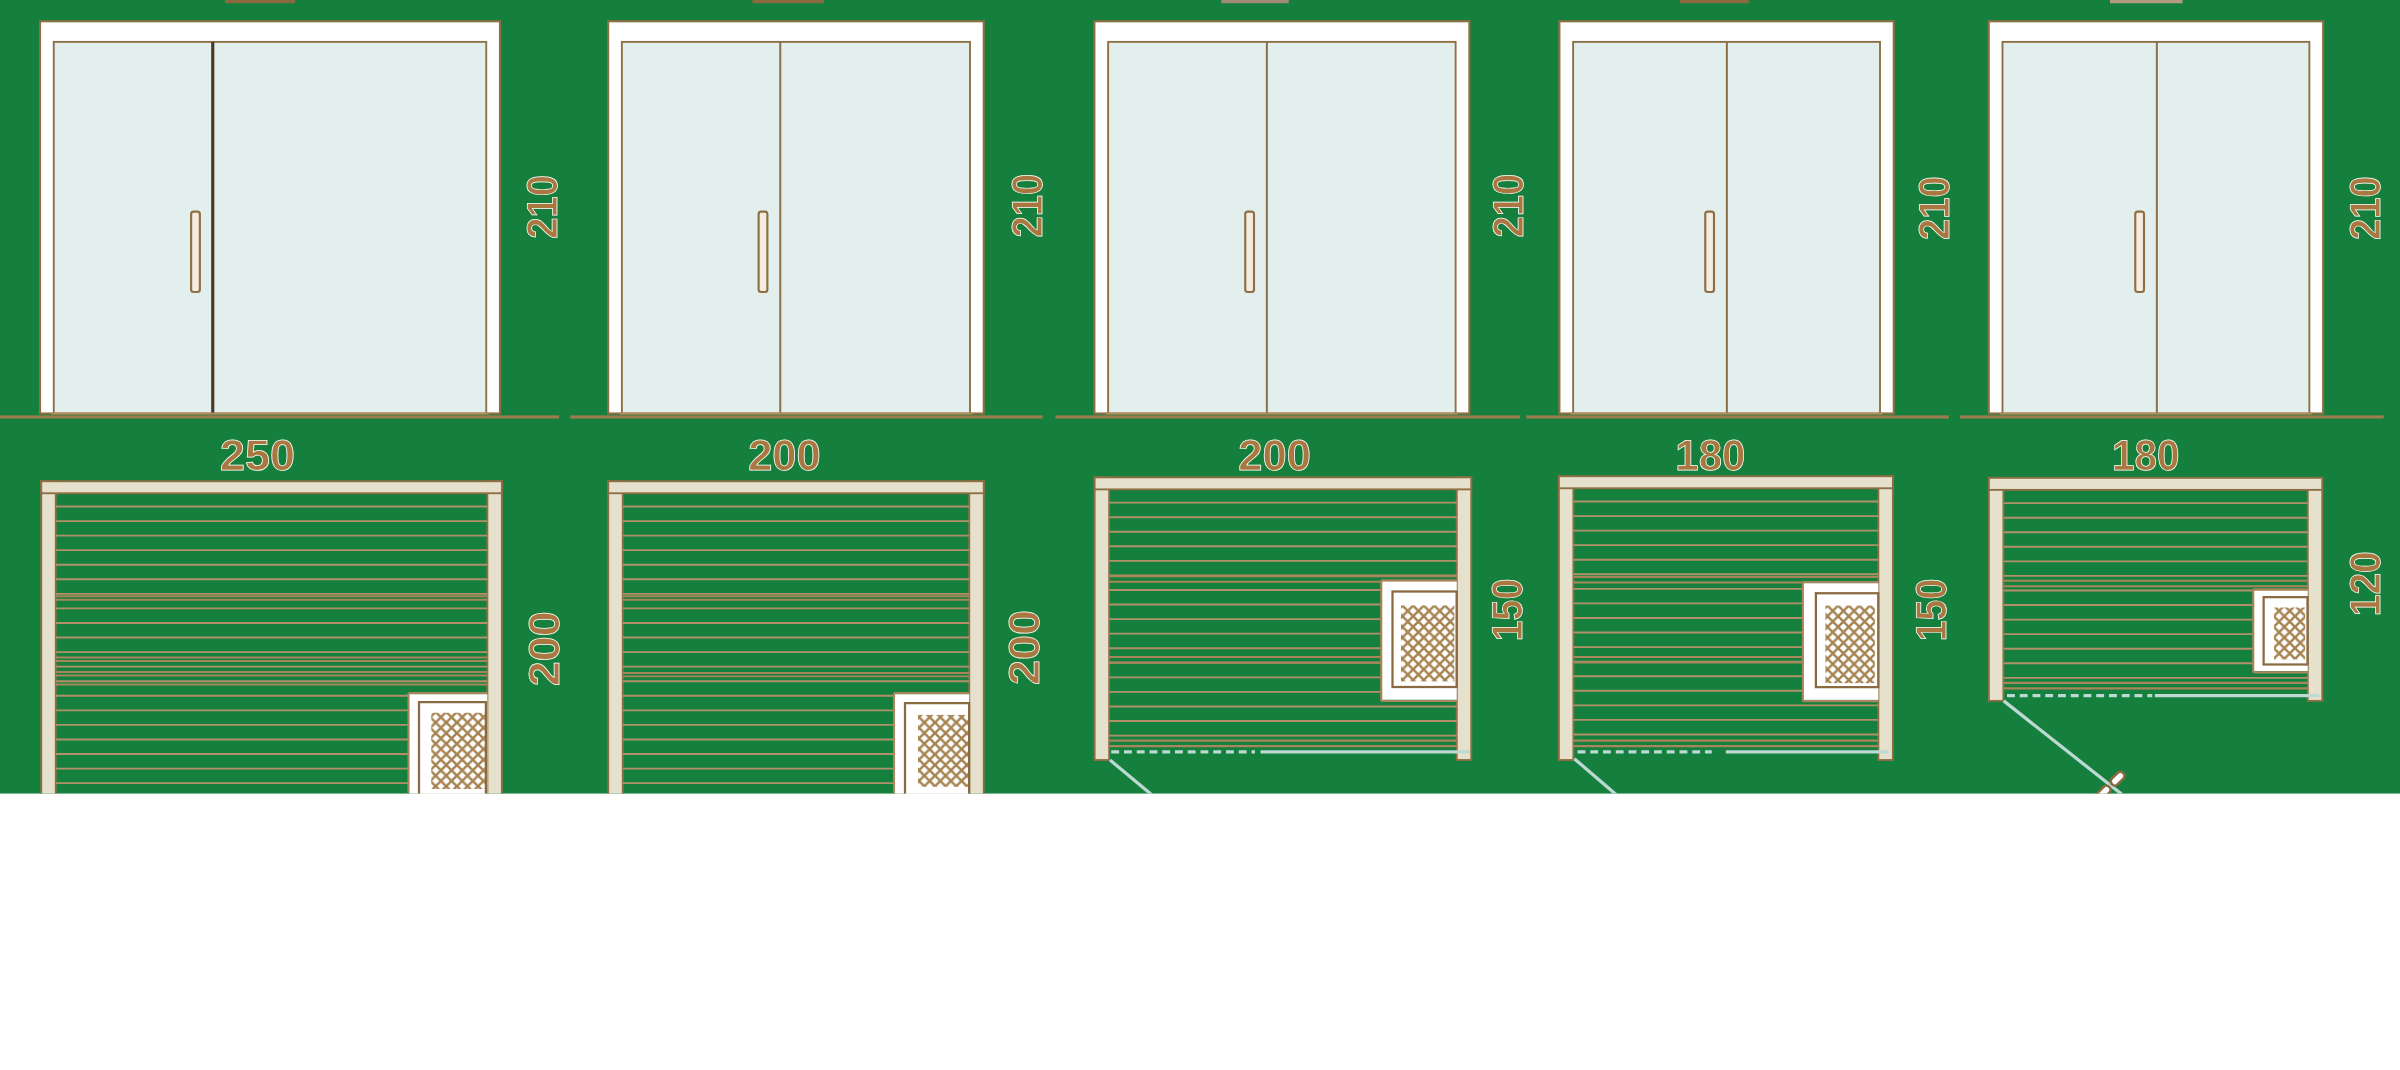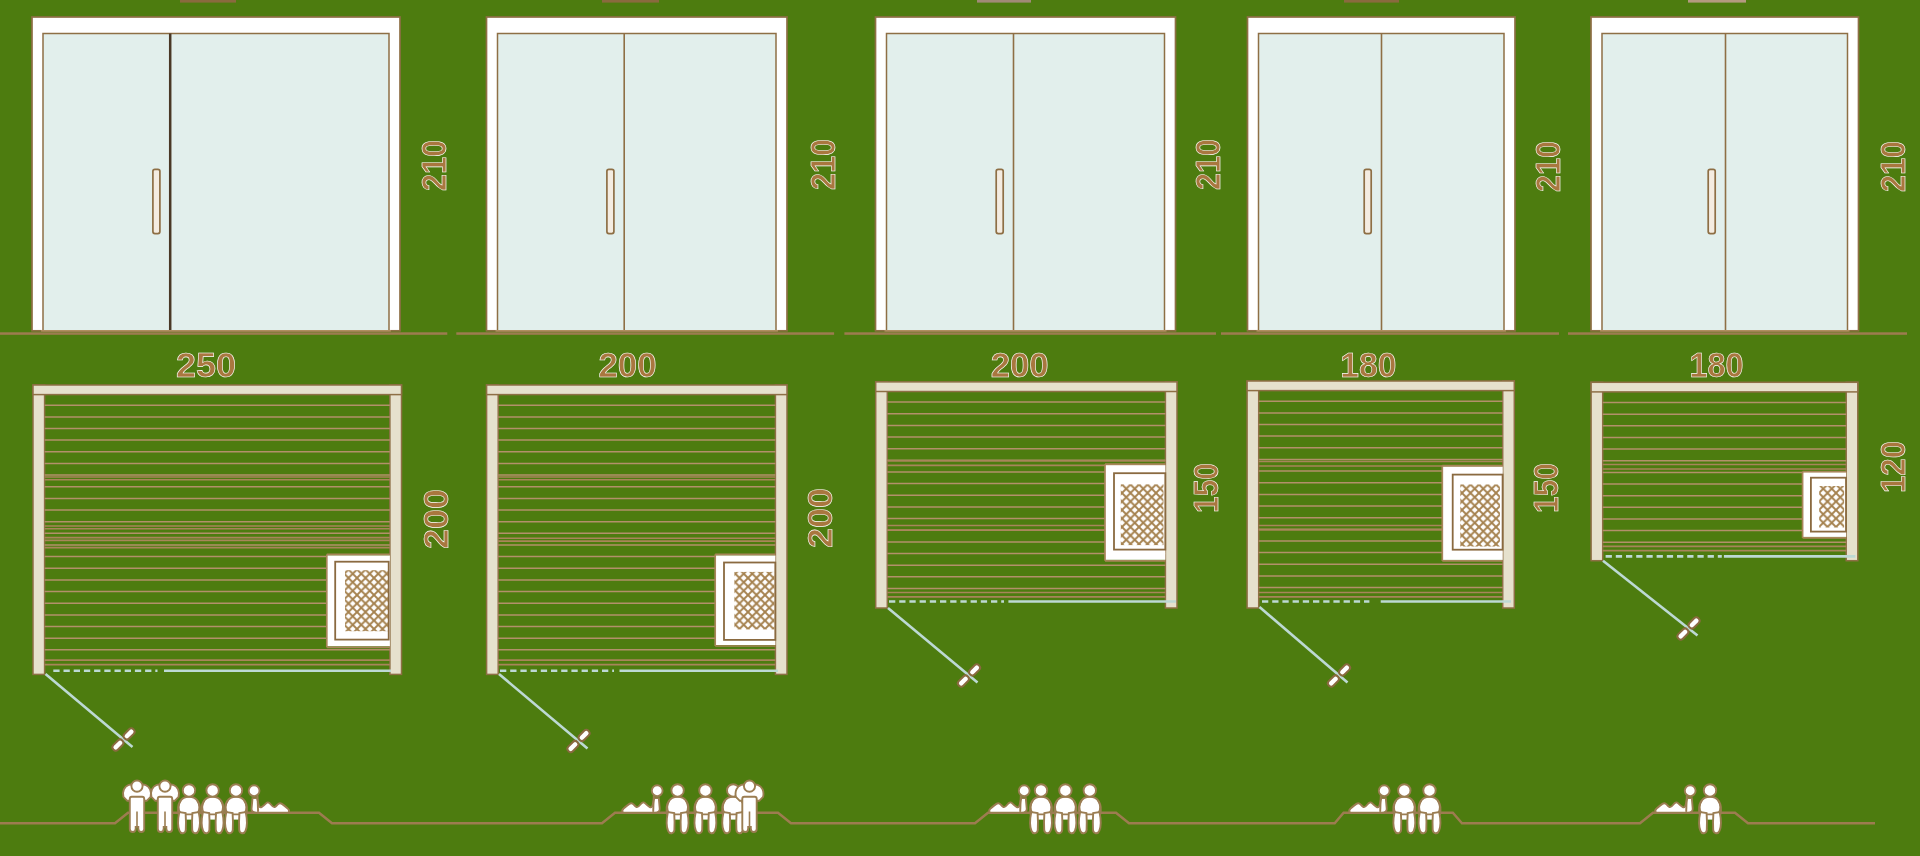--- a/index.html
+++ b/index.html
@@ -1,15 +1,15 @@
 <!DOCTYPE html>
 <html><head><meta charset="utf-8"><title>Sauna sizes</title>
 <style>
 html,body{margin:0;padding:0;background:#ffffff;}
-#wrap{position:relative;width:1920px;height:856px;overflow:hidden;background:#4d7c0f;}
+#wrap{position:relative;width:1920px;height:635px;overflow:hidden;background:#15803d;}
 </style></head>
 <body>
 <div id="wrap">
 <svg width="1920" height="856" viewBox="0 0 1920 856" font-family="Liberation Sans, sans-serif">
 <defs>
 <pattern id="lat" width="8.5" height="8.5" patternUnits="userSpaceOnUse">
  <path d="M-2,-2 L10.5,10.5 M10.5,-2 L-2,10.5" stroke="#a5824f" stroke-width="1.95" fill="none"></path>
 </pattern>
 </defs>
 <rect x="180" y="0" width="56" height="2.6" fill="#8a6a3e"></rect>

